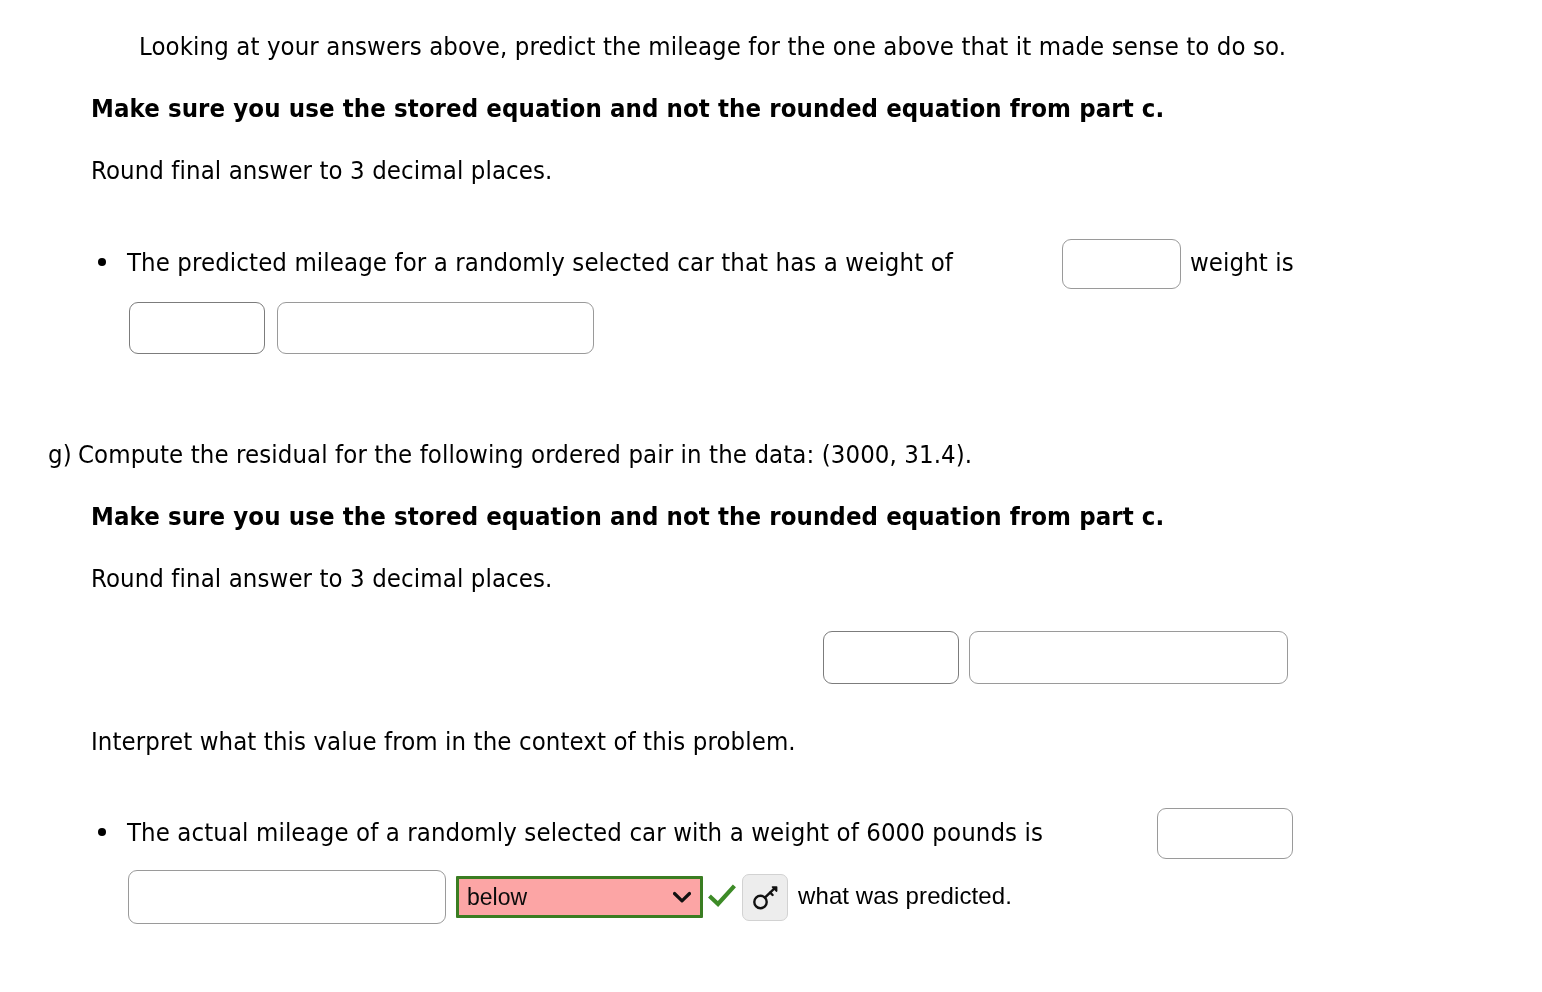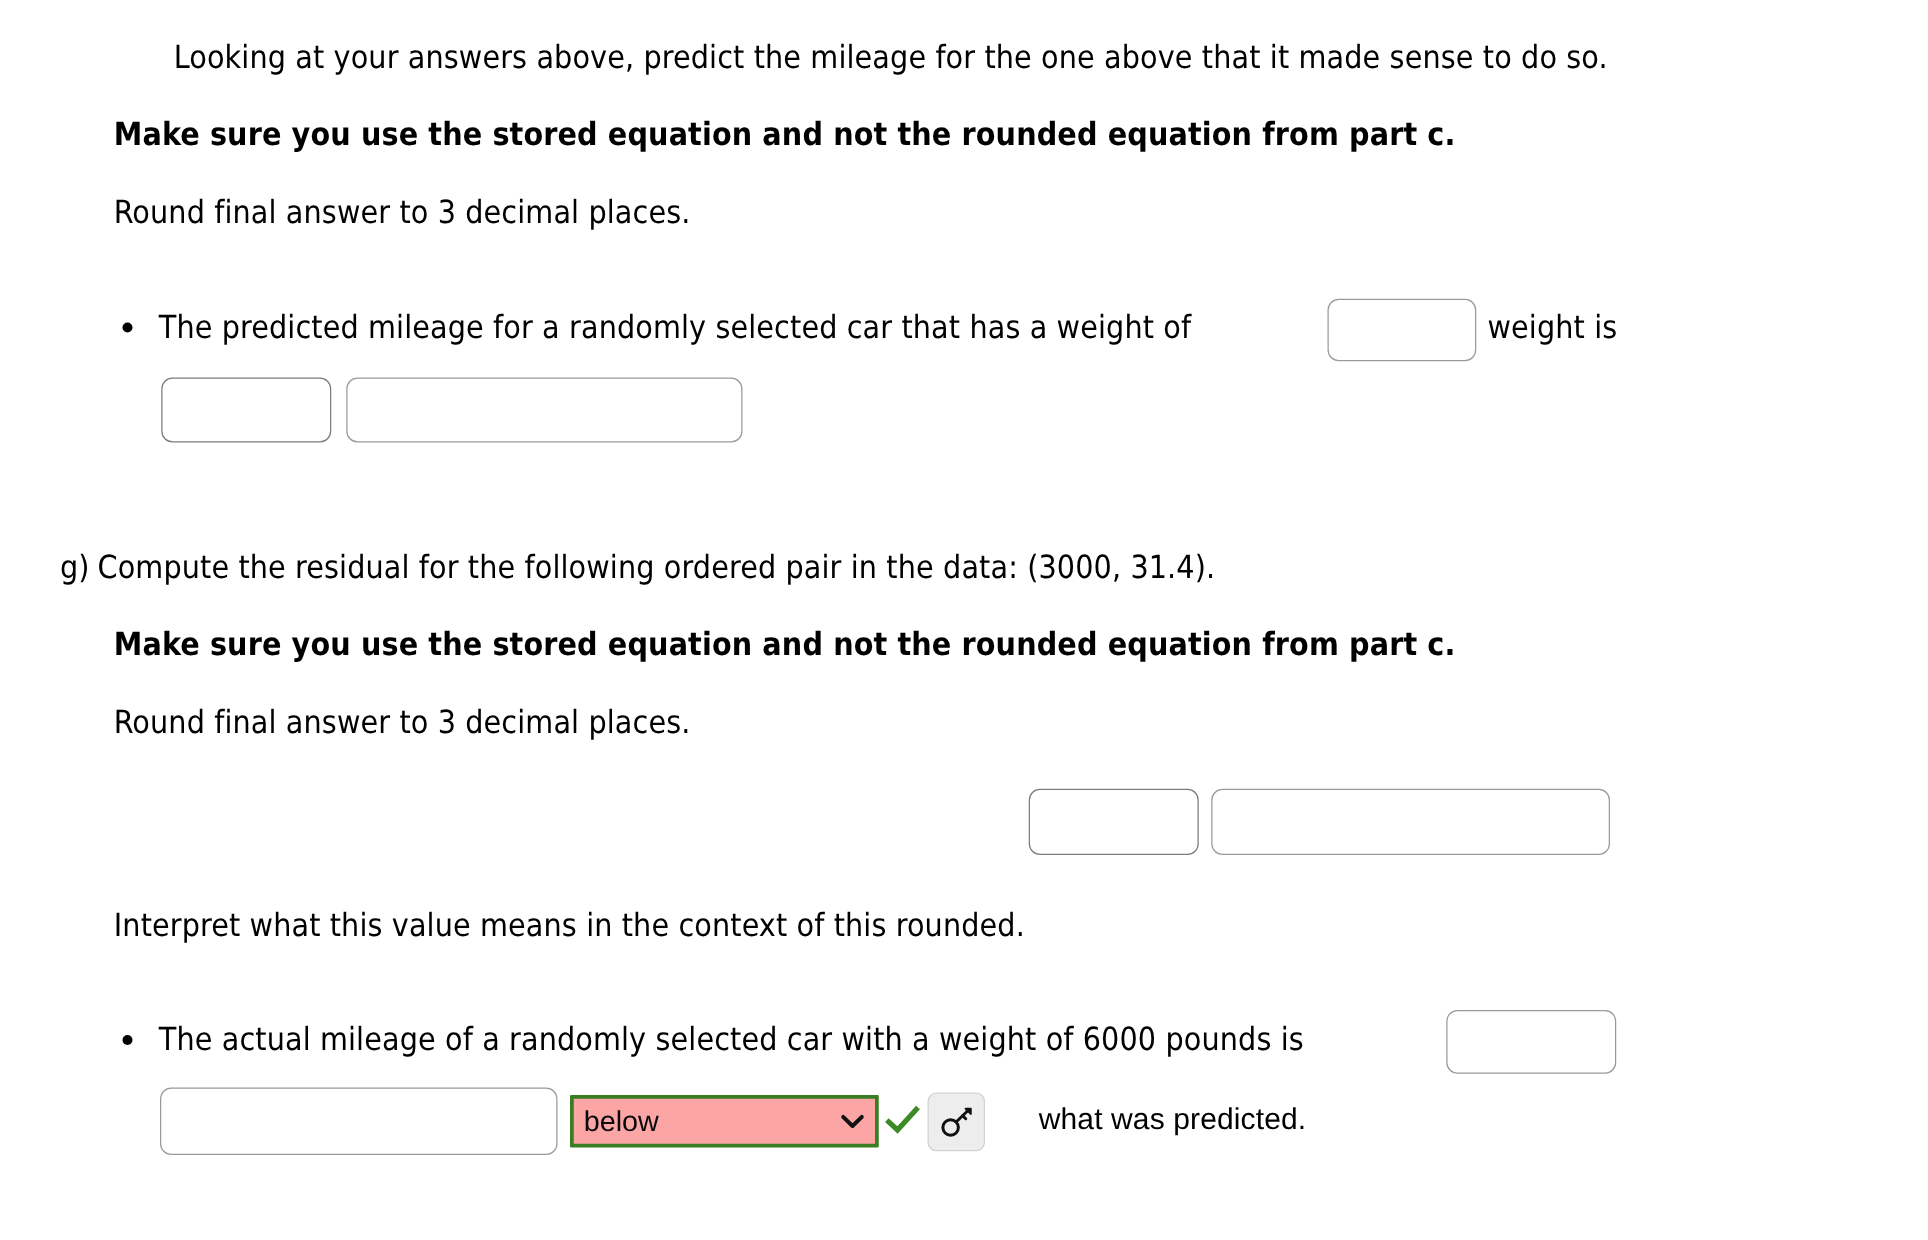--- a/index.html
+++ b/index.html
@@ -143,21 +143,21 @@
 
   <div class="line bold" style="left:91px; top:504px;">Make sure you use the stored equation and not the rounded equation from part c.</div>
 
   <div class="line" style="left:91px; top:566px;">Round final answer to 3 decimal places.</div>
 
 
   <input class="ans-box dark" style="left: 823px; top: 631px; width: 136px; height: 53px;" type="text" placeholder="">
 
   <input class="ans-box" style="left: 969px; top: 631px; width: 319px; height: 53px;" type="text" placeholder="">
 
-  <div class="line" style="left:91px; top:729px;">Interpret what this value means in the context of this rounded.</div>
+  <div class="line" style="left:91px; top:729px;">Interpret what this value from in the context of this problem.</div>
 
   <div class="bullet-dot" style="left:98px; top:828px;"></div>
 
   <div class="line" style="left:127px; top:820px;">The actual mileage of a randomly selected car with a weight of 6000 pounds is</div>
 
   <input class="ans-box" style="left: 1157px; top: 808px; width: 136px; height: 51px;" type="text" placeholder="">
 
   <input class="ans-box" style="left: 128px; top: 870px; width: 318px; height: 54px;" type="text" placeholder="">
 
   <div class="sel-wrap" style="left:456px; top:876px; width:247px; height:42px;">
@@ -175,15 +175,15 @@
 
   <button class="key-btn" style="left:742px; top:874px; width:46px; height:47px;">
     <svg width="28" height="28" viewBox="0 0 28 28">
       <circle cx="9.5" cy="18" r="6.2" fill="none" stroke="#111111" stroke-width="2.4"></circle>
       <path d="M13.9 13.6 L23.2 4.6" fill="none" stroke="#111111" stroke-width="2.4" stroke-linecap="round"></path>
       <path d="M19.2 8.6 L21.6 11.0" fill="none" stroke="#111111" stroke-width="2.4" stroke-linecap="round"></path>
       <path d="M21.5 3.0 L25.6 3.0 L25.6 7.1 Z" fill="#111111" stroke="#111111" stroke-width="1.6" stroke-linejoin="round"></path>
     </svg>
   </button>
 
-  <div class="line" style="left:798px; top:884px; font-family:'Liberation Sans', sans-serif; font-size:24px;margin-left:33px;">what was predicted.</div>
+  <div class="line" style="left:798px; top:884px; font-family:'Liberation Sans', sans-serif; font-size:24px;">what was predicted.</div>
 
 </div>
 
 </body></html>

